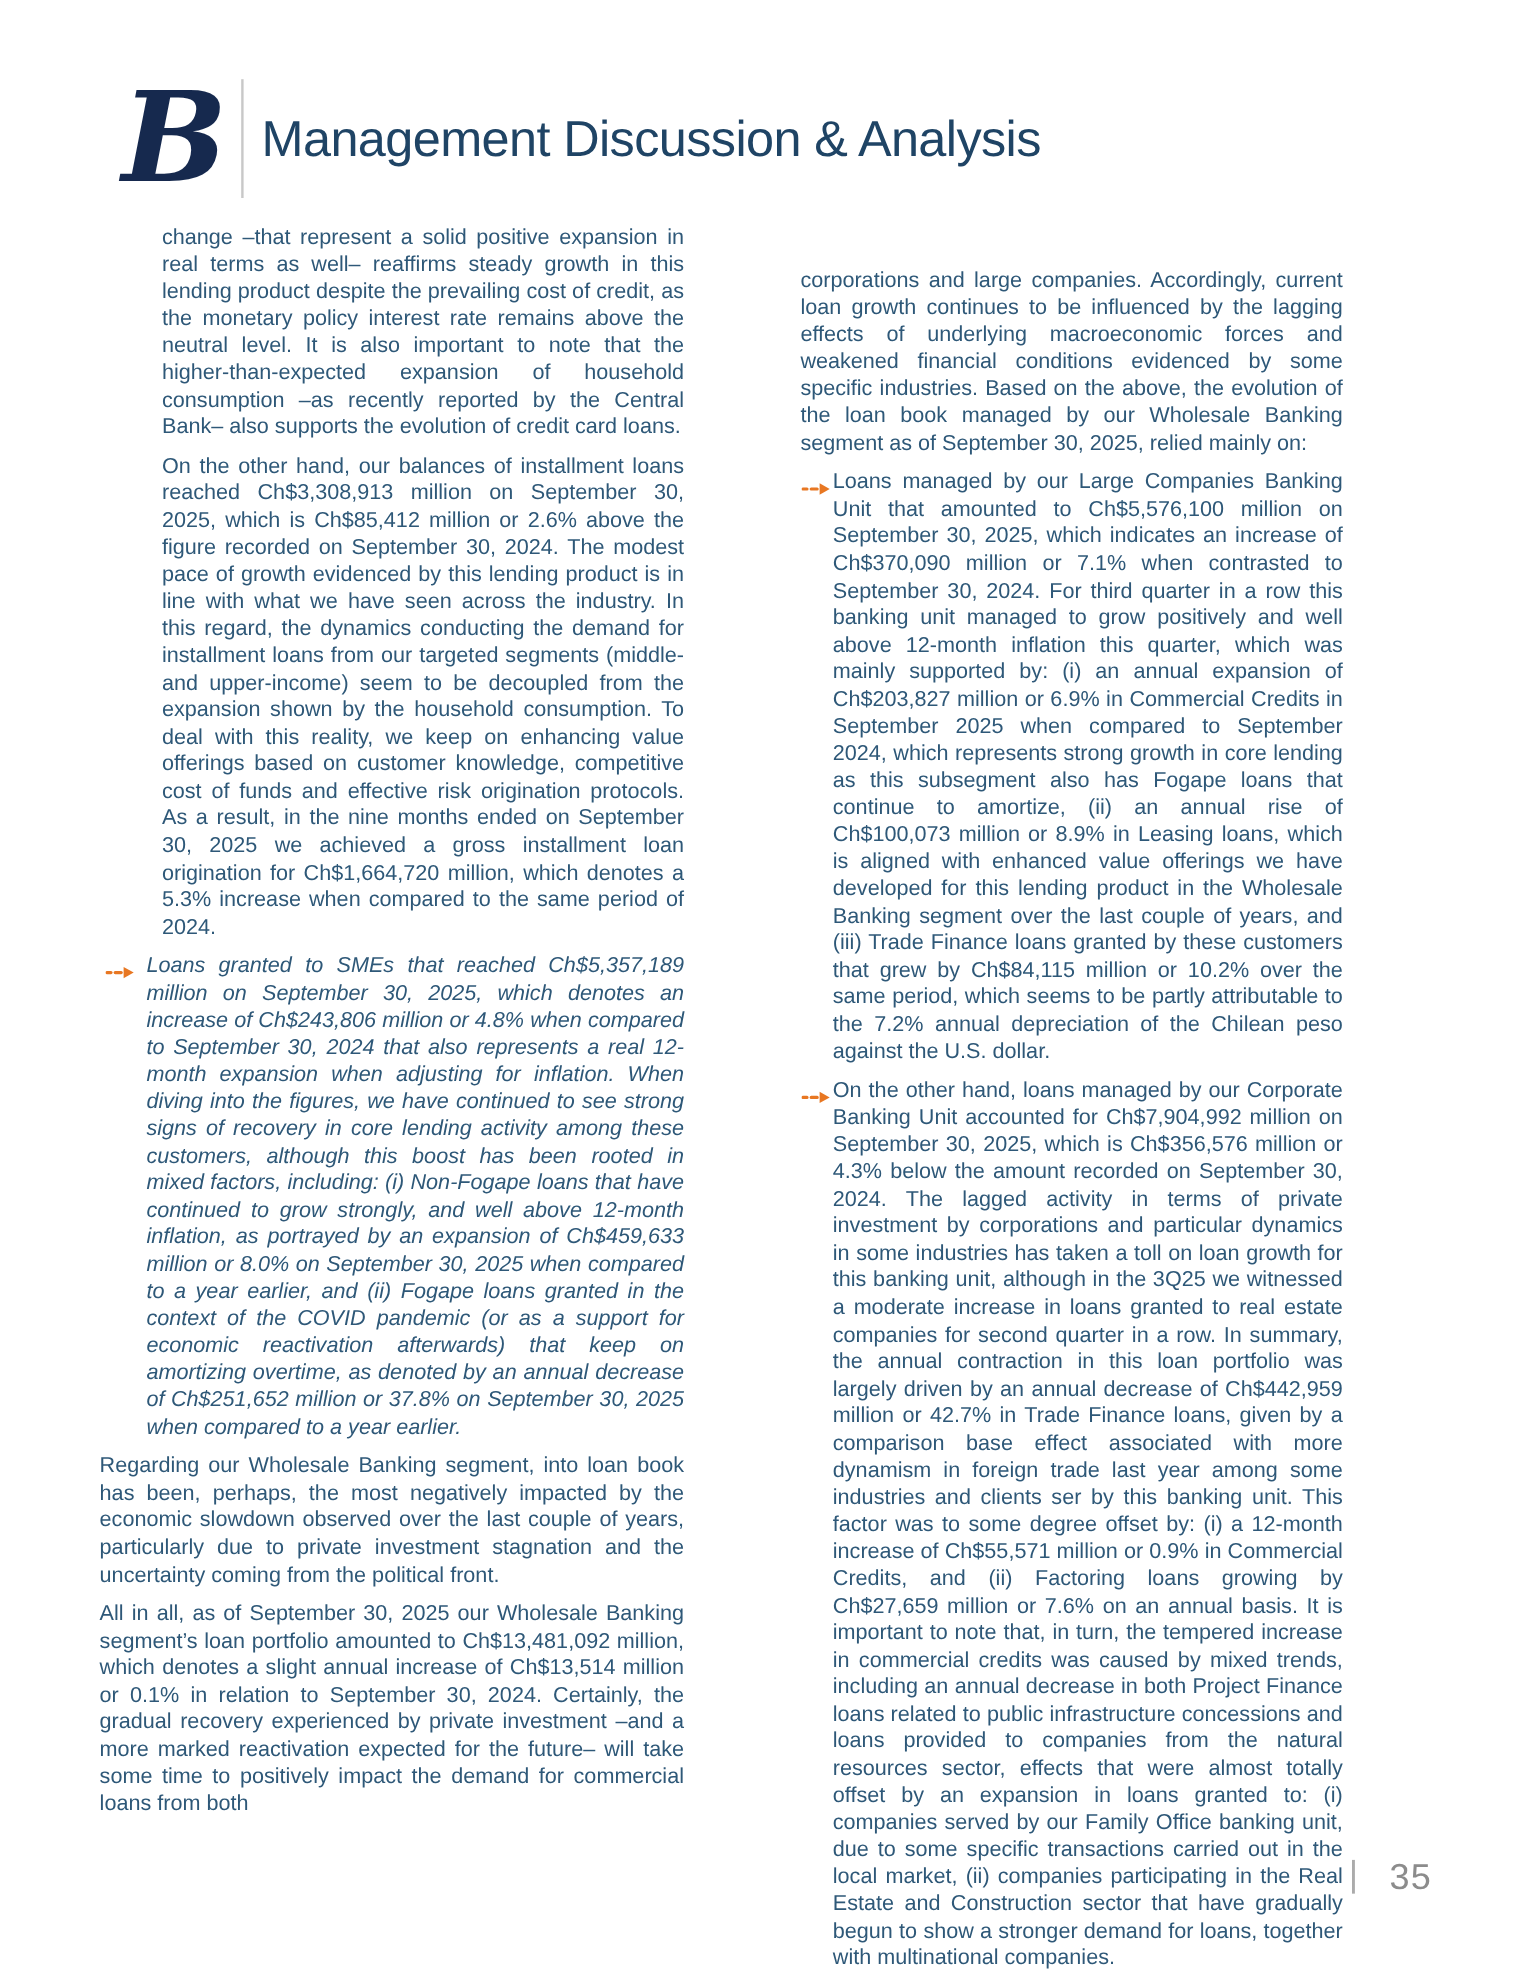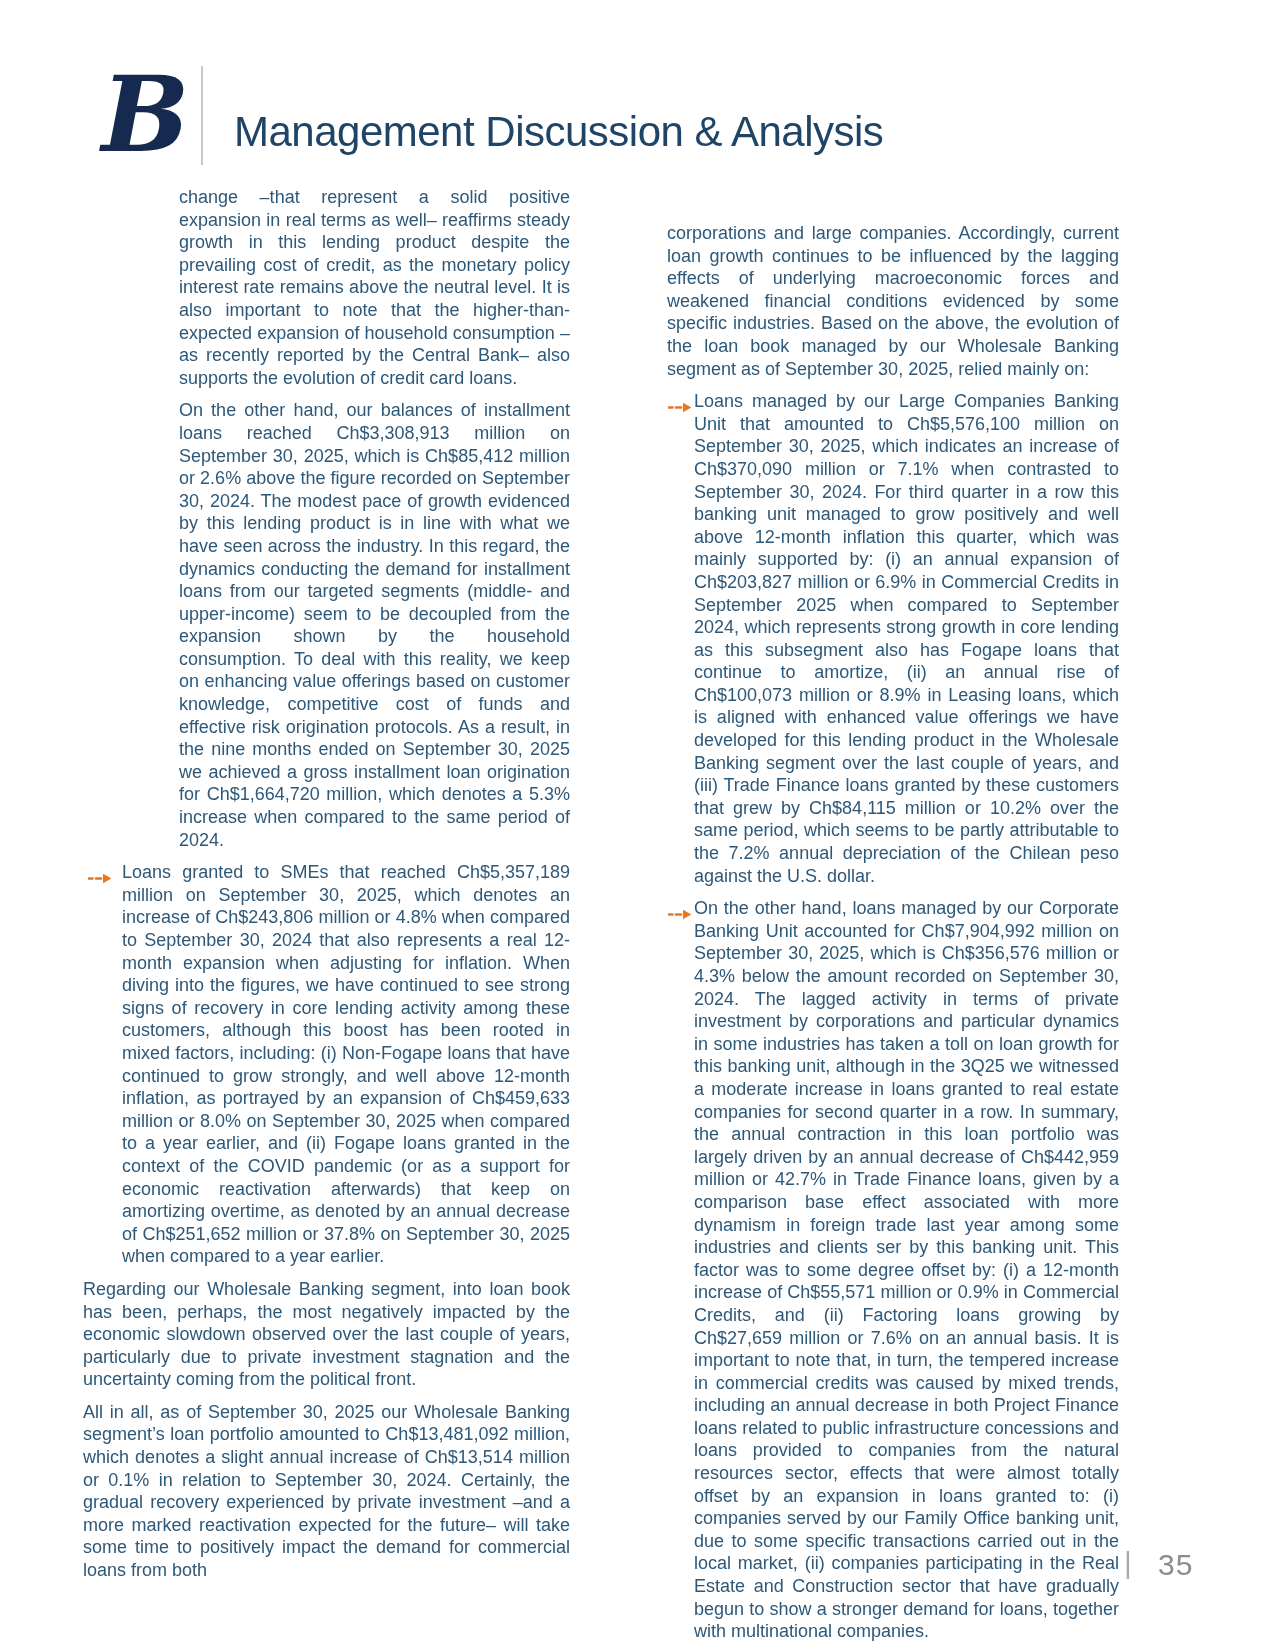--- a/index.html
+++ b/index.html
@@ -24,40 +24,40 @@
     display:flex;align-items:center;justify-content:center;
     color:var(--logo);
     font-family:"DejaVu Serif",serif;font-weight:700;font-style:italic;
     font-size:104px;line-height:1;
   }
   .header-divider{
     position:absolute;left:201px;top:66px;width:2px;height:99px;
     background:var(--divider);
   }
   .title{
-    position:absolute;left:218px;top:92px;margin:16px;
+    position:absolute;left:218px;top:92px;margin:0;
     font-size:42px;font-weight:400;color:var(--title);
     letter-spacing:-0.5px;white-space:nowrap;
   }
 
   
   .col{
     position:absolute;top:186px;
     font-size:18px;line-height:22.6px;color:var(--body-text);
     text-align:justify;
   }
   .col-left{left:83px;width:487px;}
   .col-right{left:662px;width:457px;margin-top:36px;}
 
   .block{margin:0 0 10px 0;}
-  .col-left .paragraph.indented{margin-left:96px;}
+  .col-left .paragraph.indented{margin-left:52px;}
   .col-right .paragraph{margin-left:5px;}
 
   .bullet{position:relative;}
-  .col-left  .bullet{padding-left:39px;}
+  .col-left  .bullet{padding-left:39px;font-style:italic;}
   .col-right .bullet{padding-left:32px;}
   .arrow{position:absolute;left:5px;top:6px;width:24px;height:11px;}
   .col-right .arrow{left:6px;}
   .arrow svg line{stroke:var(--accent);stroke-width:2.6;stroke-linecap:round;}
   .arrow svg polygon{fill:var(--accent);}
 
   
   .foot-sep{
     position:absolute;left:1124px;top:1546px;
     font-size:30px;font-weight:300;color:#ABABAB;

